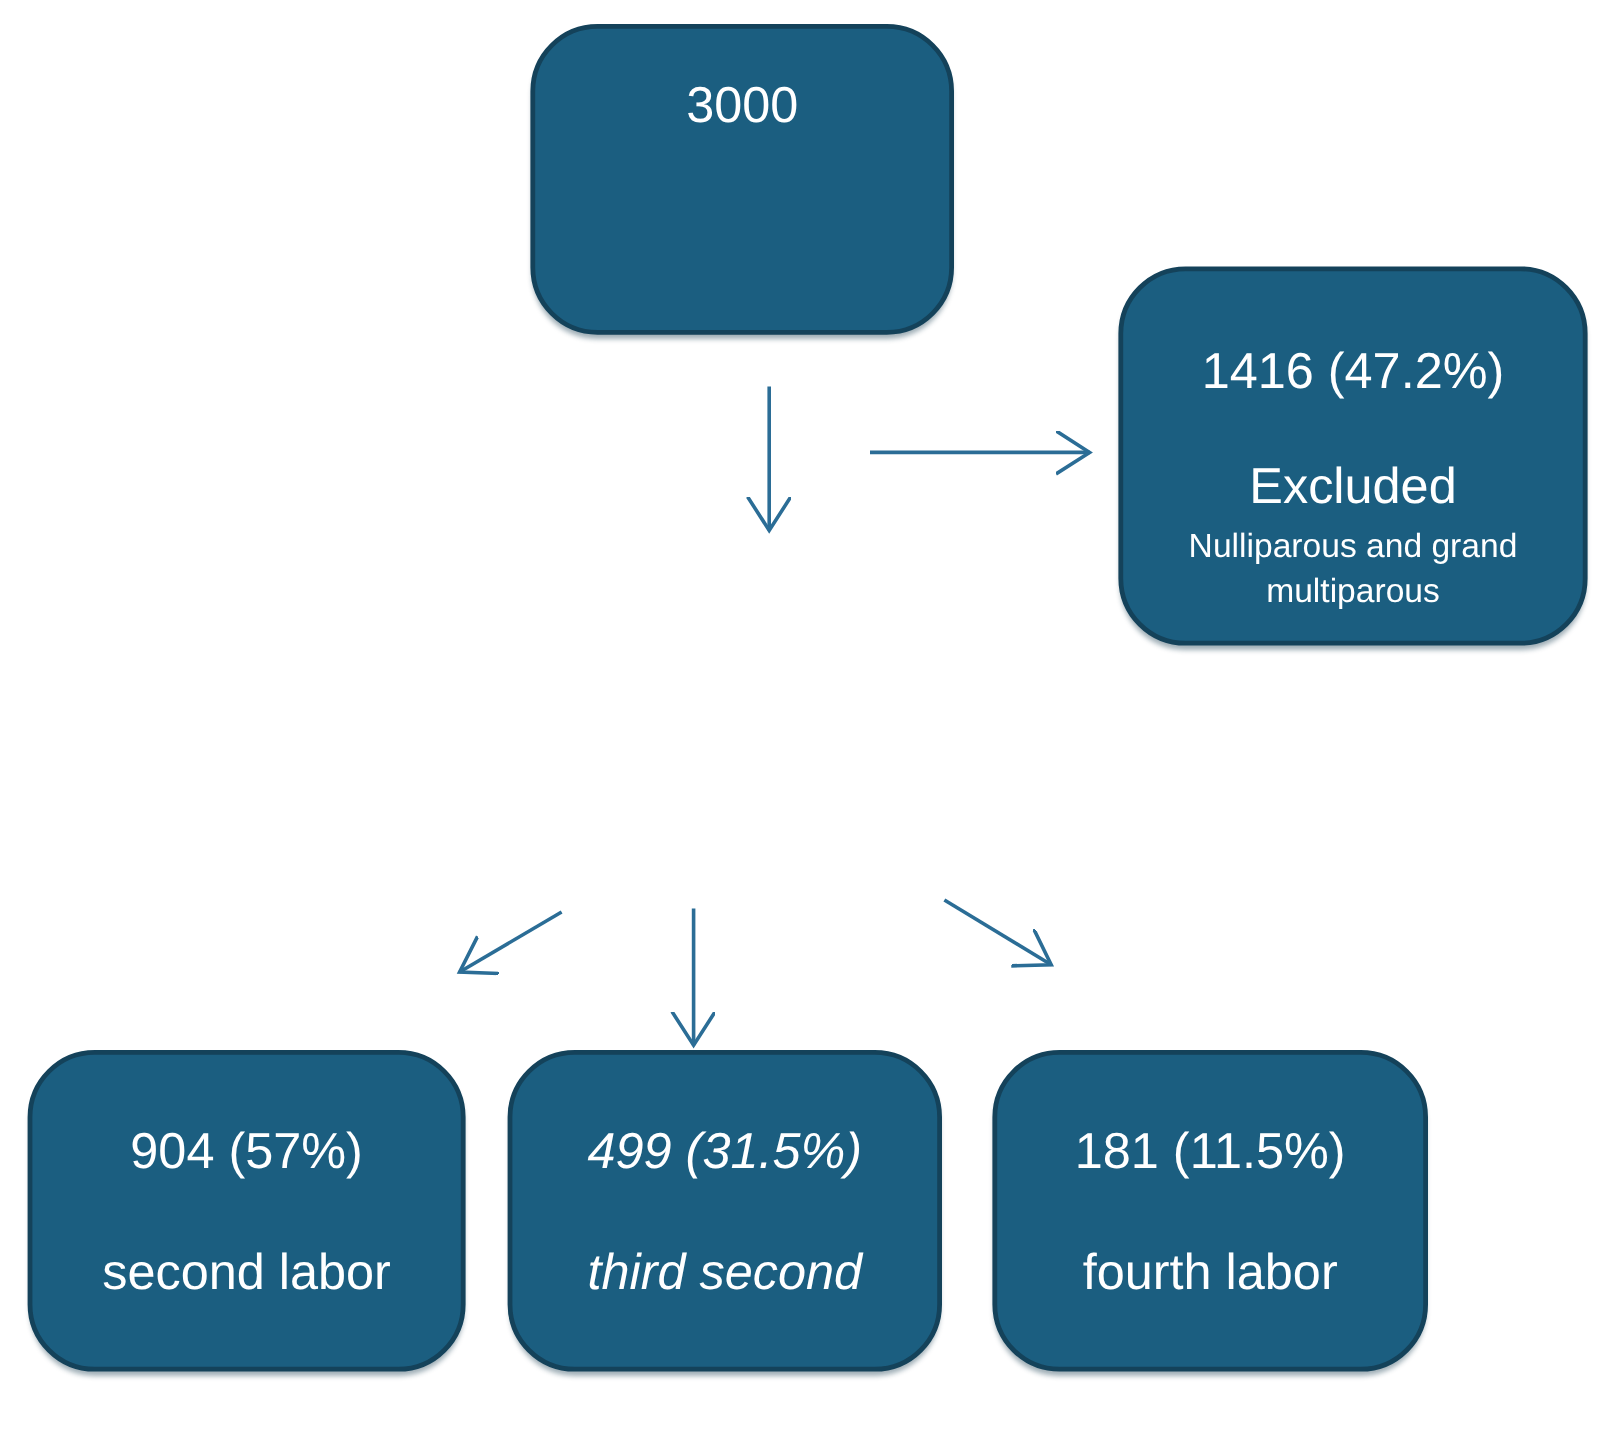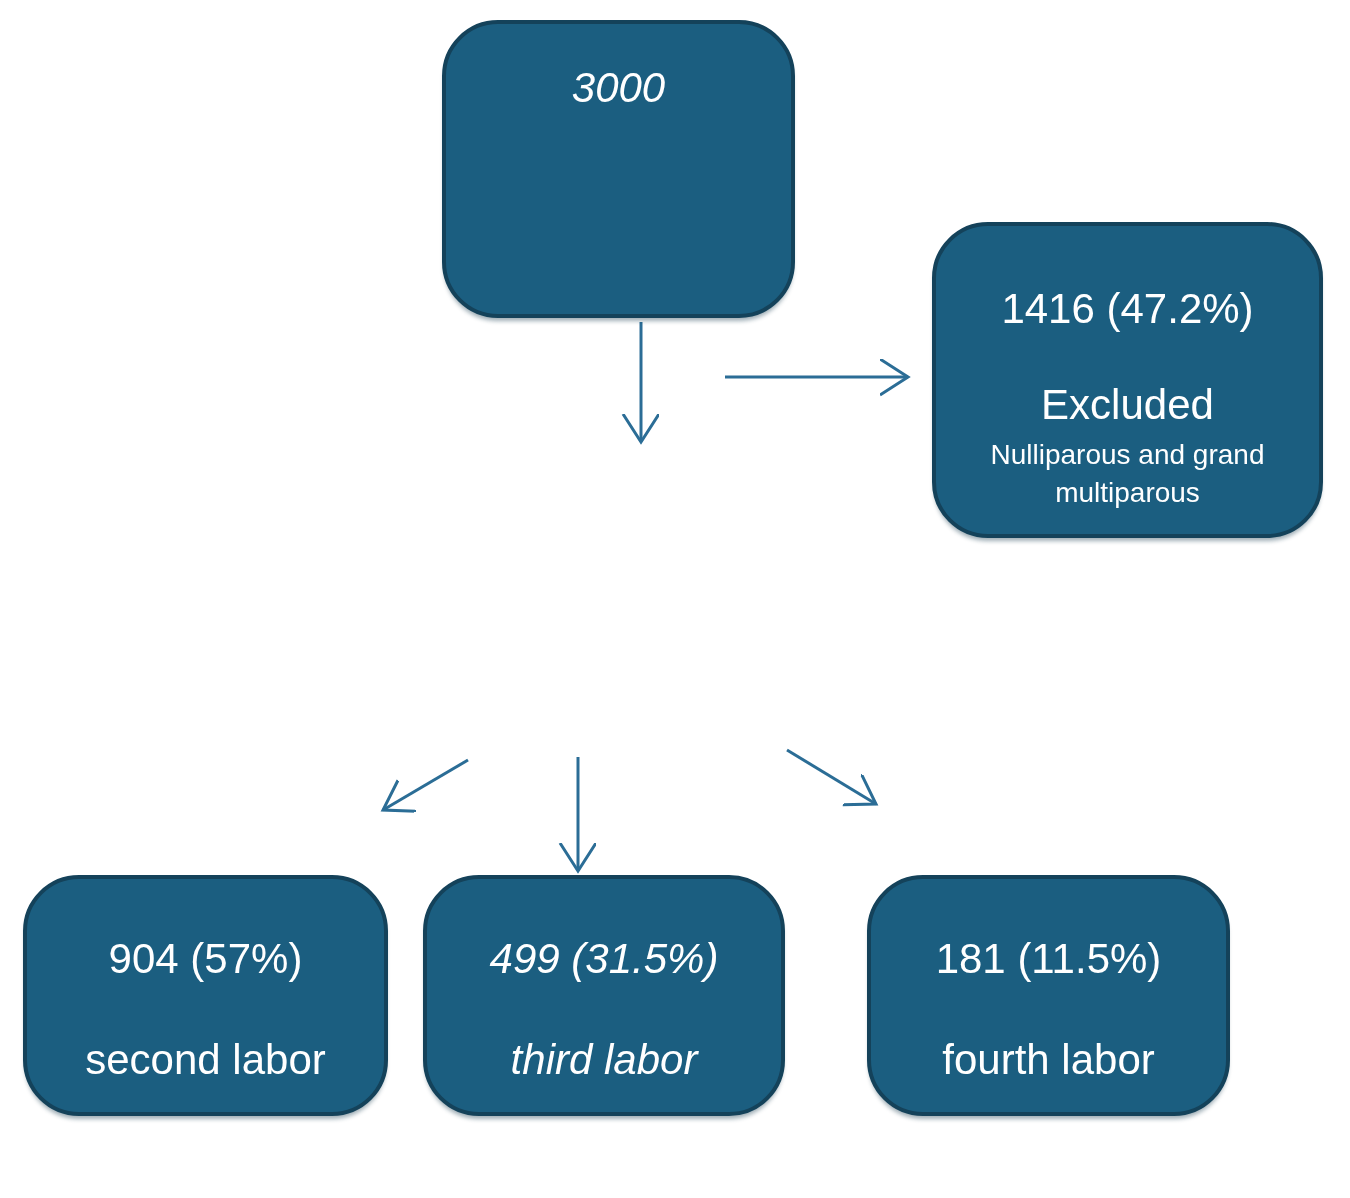--- a/index.html
+++ b/index.html
@@ -51,31 +51,31 @@
     box-shadow: 0 5px 4px -2px rgba(18, 56, 76, 0.4);
   }
   .node-value { white-space: nowrap; }
   .node-label {}
   .node-sublabel {
     font-size: 28px;
     line-height: 38px;
     margin-top: -2px;
     width: 330px;
   }
-  .node-total    { left: 442px; top: 20px;  width: 353px; height: 298px; padding-top: 30px; font-style: italic; }
+  .node-total    { left: 442px; top: 20px;  width: 353px; height: 259px; padding-top: 30px; }
   .node-total .node-label    { margin-top: 38px; width: 260px; }
   .node-excluded { left: 932px; top: 222px; width: 391px; height: 316px; padding-top: 49px; }
   .node-excluded .node-label { margin-top: 29px; }
   .node-eligible { left: 438px; top: 450px; width: 377px; height: 302px; padding-top: 41px; }
   .node-eligible .node-label { margin-top: 39px; }
-  .node-bottom   { top: 875px; height: 241px; padding-top: 46px; }
+  .node-bottom   { top: 875px; height: 268px; padding-top: 46px; }
   .node-bottom .node-label   { margin-top: 34px; }
   .node-second   { left: 23px;  width: 365px; }
   .node-third    { left: 423px; width: 362px; font-style: italic; }
-  .node-fourth   { left: 827px; width: 363px; margin-left: 40px; }
+  .node-fourth   { left: 827px; width: 363px; }
 </style>
 </head>
 <body>
 
 <div class="canvas">
 
   <svg class="arrows" viewBox="0 0 1350 1198" xmlns="http://www.w3.org/2000/svg">
     <defs>
       <marker id="open-arrow" markerWidth="34" markerHeight="40" refX="28" refY="18" orient="auto" markerUnits="userSpaceOnUse">
         <path class="arrow-head-path" d="M0,0 L28,18 L0,36"></path>
@@ -99,21 +99,21 @@
   </div>
 
 
   <div class="node node-bottom node-second">
     <div class="node-value">904 (57%)</div>
     <div class="node-label">second labor</div>
   </div>
 
   <div class="node node-bottom node-third">
     <div class="node-value">499 (31.5%)</div>
-    <div class="node-label">third labor</div>
+    <div class="node-label">third second</div>
   </div>
 
   <div class="node node-bottom node-fourth">
     <div class="node-value">181 (11.5%)</div>
     <div class="node-label">fourth labor</div>
   </div>
 
 </div>
 
 </body></html>

